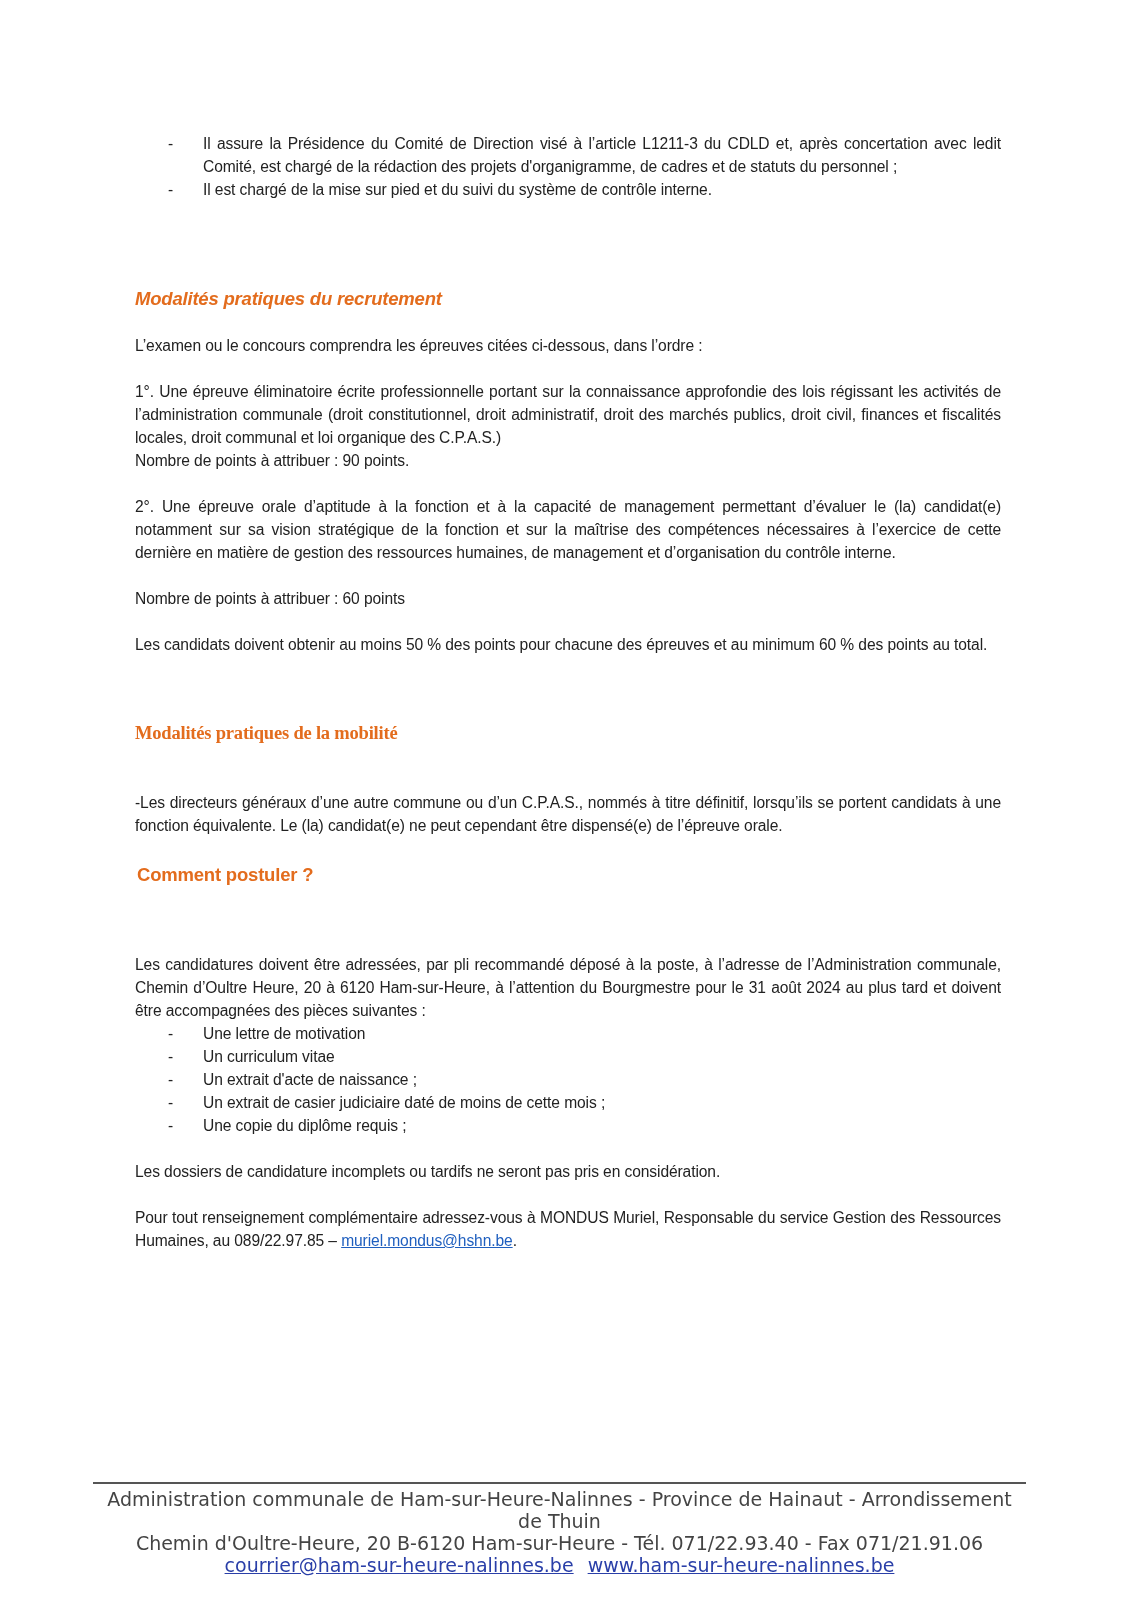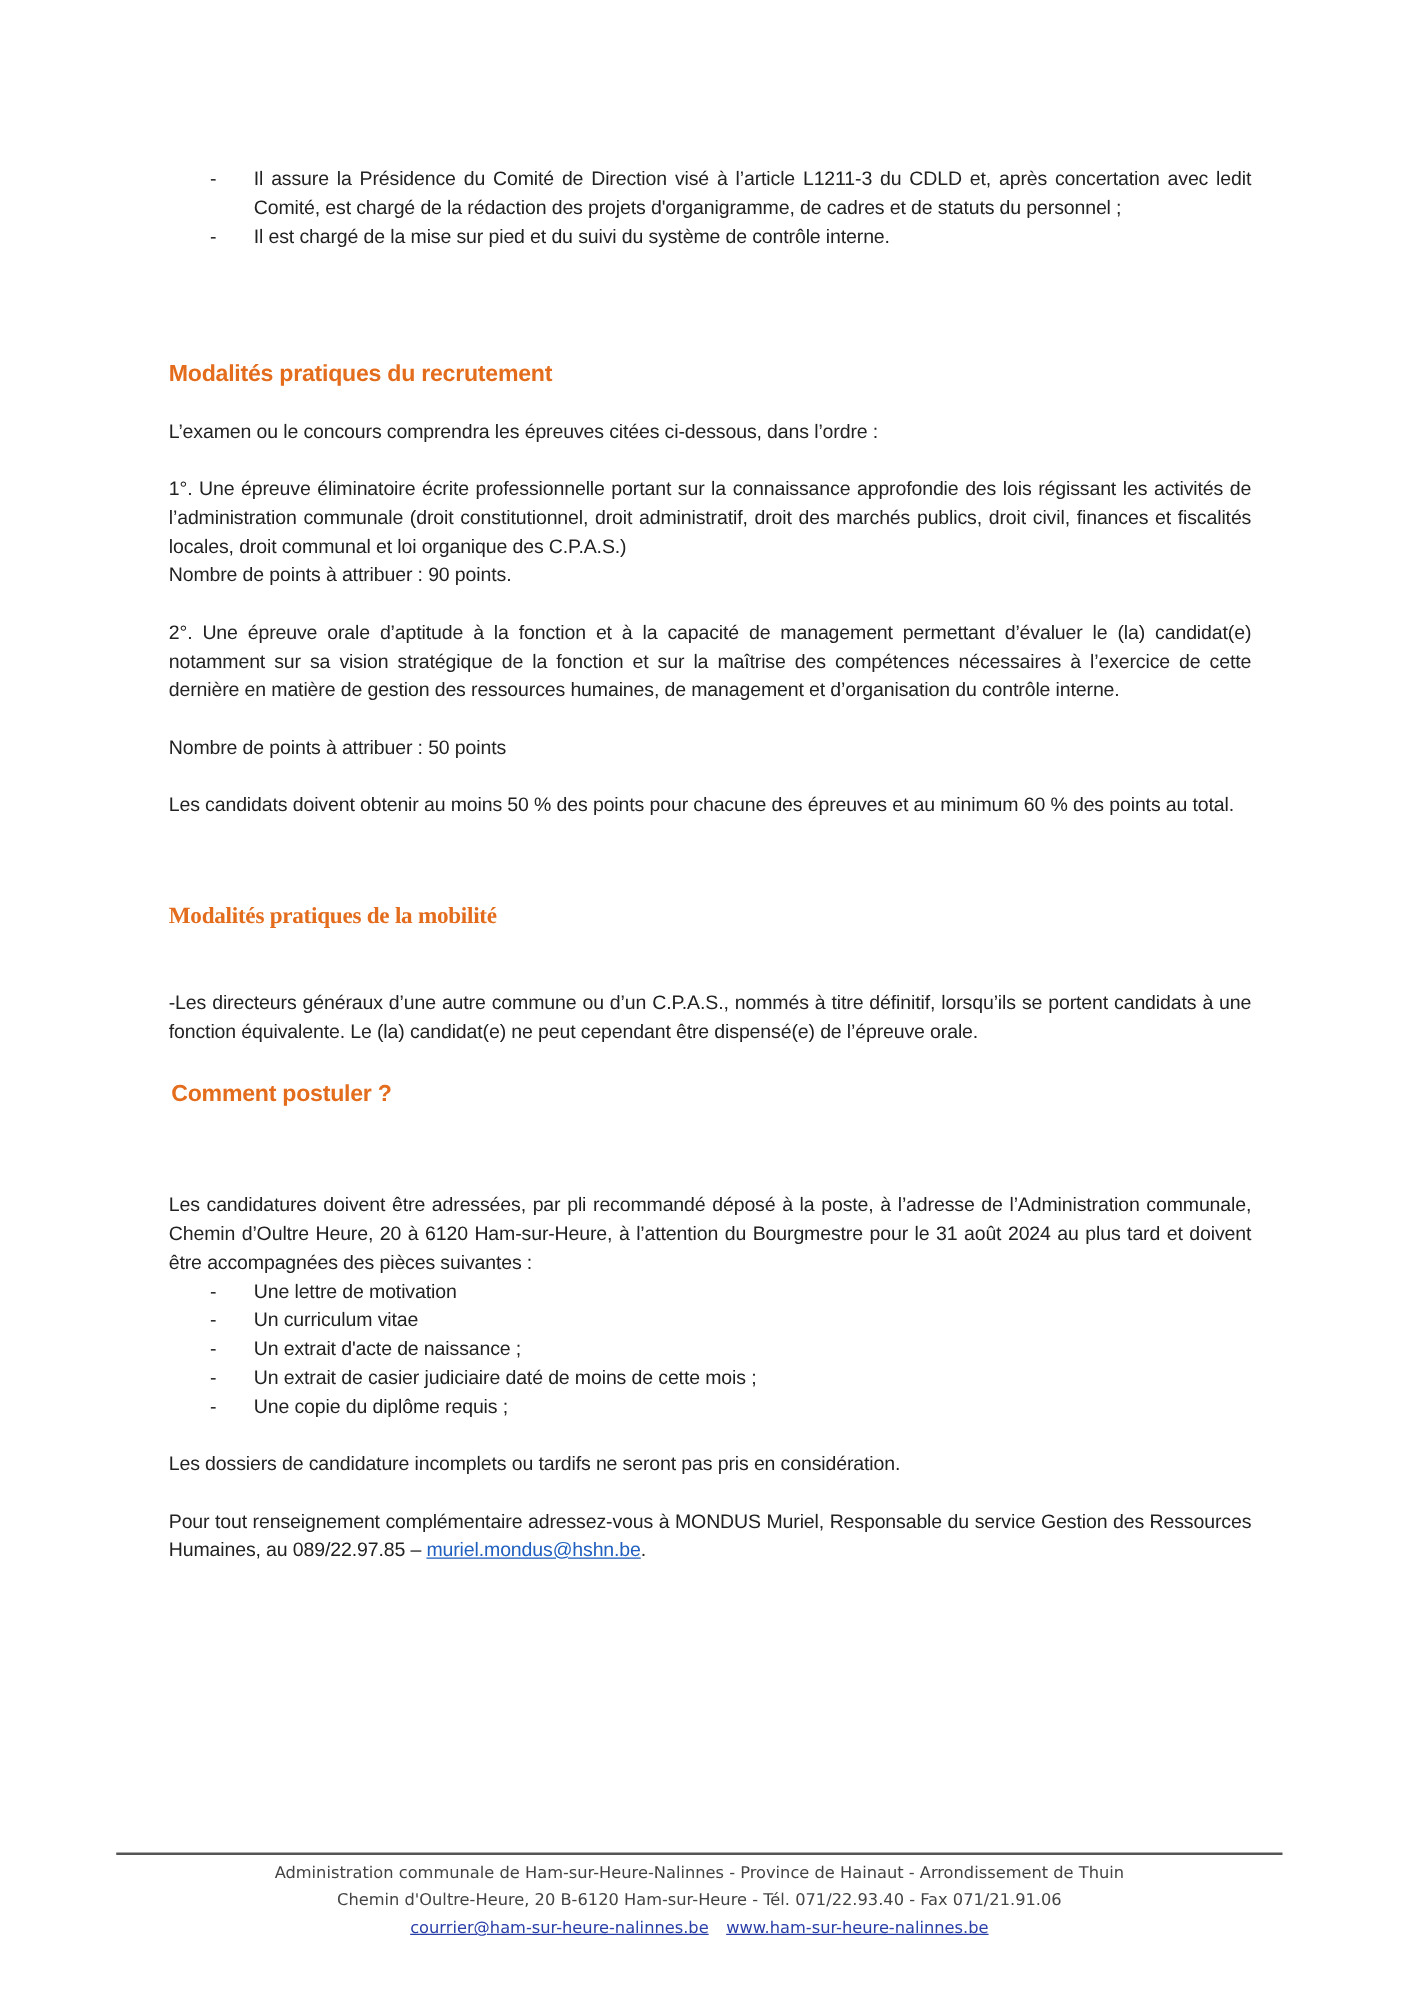--- a/index.html
+++ b/index.html
@@ -54,21 +54,21 @@
       height: 0;
       border-top: 2px solid #555555;
     }
     .footer {
       position: absolute;
       left: 93px;
       top: 1488px;
       width: 933px;
       text-align: center;
       font-family: "DejaVu Sans", sans-serif;
-      font-size: 13px;
+      font-size: 19px;
       line-height: 22px;
       color: #444444;
     }
     .footer .link { color: #2a3fa8; }
     .footer .sep { display: inline-block; width: 14px; }
   </style>
 </head>
 <body>
 
 <div class="page">
@@ -79,31 +79,31 @@
         <span class="dash">-</span>
         <span>Il assure la Présidence du Comité de Direction visé à l’article L1211-3 du CDLD et, après concertation avec ledit Comité, est chargé de la rédaction des projets d'organigramme, de cadres et de statuts du personnel ;</span>
       </li>
       <li>
         <span class="dash">-</span>
         <span>Il est chargé de la mise sur pied et du suivi du système de contrôle interne.</span>
       </li>
     </ul>
   </div>
 
-  <div class="heading" style="top:288px;">Modalités pratiques du recrutement</div>
+  <div class="heading" style="top:288px;font-style:italic;">Modalités pratiques du recrutement</div>
 
   <div class="body-text" style="top:334px;">
     <p>L’examen ou le concours comprendra les épreuves citées ci-dessous, dans l’ordre :</p>
     <p style="height:23px;"></p>
     <p>1°. Une épreuve éliminatoire écrite professionnelle portant sur la connaissance approfondie des lois régissant les activités de l’administration communale (droit constitutionnel, droit administratif, droit des marchés publics, droit civil, finances et fiscalités locales, droit communal et loi organique des C.P.A.S.)</p>
     <p>Nombre de points à attribuer : 90 points.</p>
     <p style="height:23px;"></p>
     <p>2°. Une épreuve orale d’aptitude à la fonction et à la capacité de management permettant d’évaluer le (la) candidat(e) notamment sur sa vision stratégique de la fonction et sur la maîtrise des compétences nécessaires à l’exercice de cette dernière en matière de gestion des ressources humaines, de management et d’organisation du contrôle interne.</p>
     <p style="height:23px;"></p>
-    <p>Nombre de points à attribuer : 50 points</p>
+    <p>Nombre de points à attribuer : 60 points</p>
     <p style="height:23px;"></p>
     <p>Les candidats doivent obtenir au moins 50 % des points pour chacune des épreuves et au minimum 60 % des points au total.</p>
   </div>
 
   <div class="heading" style="top:723px;font-family:Liberation Serif, serif;">Modalités pratiques de la mobilité</div>
 
   <div class="body-text" style="top:768px;">
     <p style="height:23px;"></p>
     <p>-Les directeurs généraux d’une autre commune ou d’un C.P.A.S., nommés à titre définitif, lorsqu’ils se portent candidats à une fonction équivalente. Le (la) candidat(e) ne peut cependant être dispensé(e) de l’épreuve orale.</p>
   </div>

